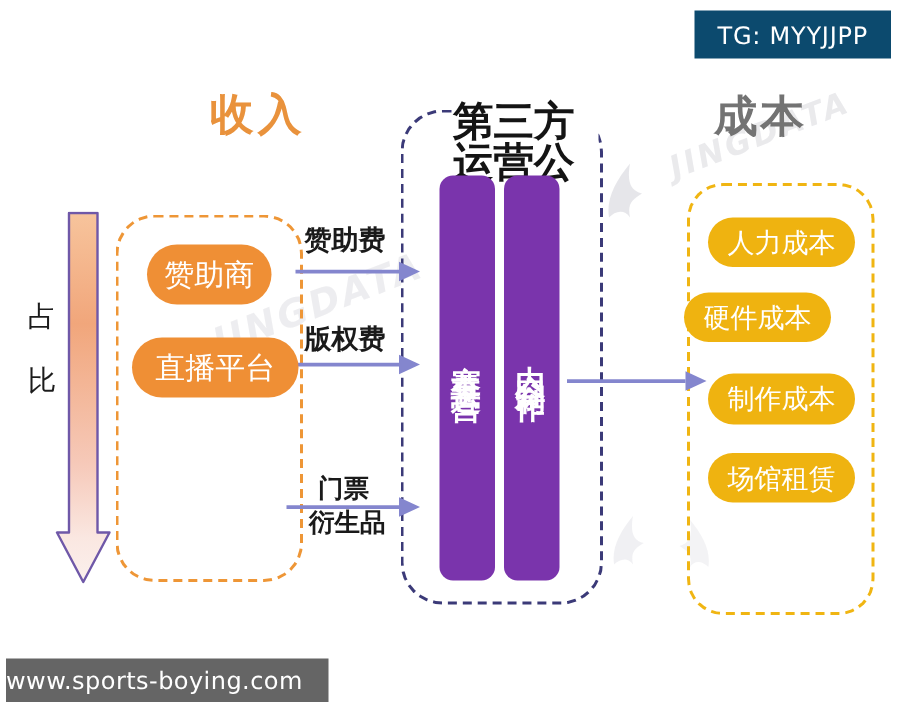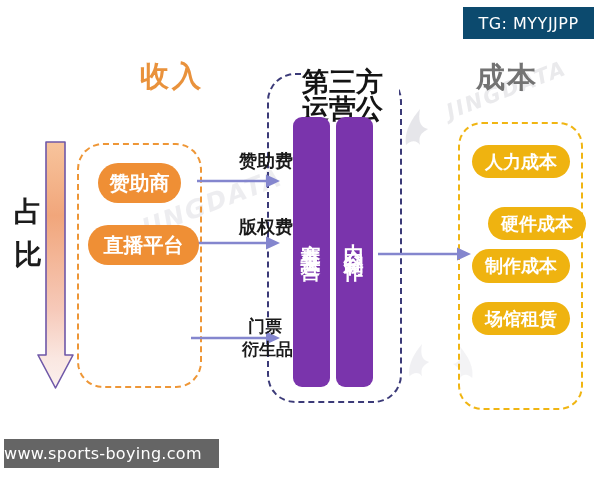--- a/index.html
+++ b/index.html
@@ -21,57 +21,57 @@
   
   .sec-title{position:absolute;font-weight:800;font-size:29px;line-height:30px;}
   .title-income{left:96px;top:61px;color:#E9923C;letter-spacing:3px;margin-left:44px;}
   .title-cost{left:476px;top:62px;color:#737373;letter-spacing:2px;}
   .mid-title{
     position:absolute;left:286px;top:67px;width:97px;font-size:27px;line-height:27px;
     font-weight:700;color:#141414;background:#fff;word-break:break-all;padding:1px 0;margin-left:16px;
   }
   
   .zhanbi{
-    position:absolute;left:13px;top:190px;width:30px;font-size:28px;font-weight:700;
+    position:absolute;left:13px;top:190px;width:30px;font-size:19px;font-weight:400;
     color:#1c1c1c;line-height:43px;word-break:break-all;text-align:center;
   }
   .down-arrow{position:absolute;left:35px;top:141px;}
   
   .group-box{position:absolute;box-sizing:border-box;background:transparent;}
   .left-box{left:77px;top:143px;width:125px;height:245px;border:2.5px dashed #EE9636;border-radius:26px;}
   .mid-box{left:267px;top:73px;width:135px;height:330px;border:2.5px dashed #3B3A78;border-radius:28px;}
   .right-box{left:458px;top:122px;width:125px;height:288px;border:2.5px dashed #F0B512;border-radius:24px;}
   
   .pill{
     position:absolute;display:flex;align-items:center;justify-content:center;
-    color:#fff;font-weight:700;box-sizing:border-box;
+    color:#fff;font-weight:400;box-sizing:border-box;
   }
   .pill-orange{background:#EF8F35;font-size:20px;}
   .pill-yellow{background:#EFB310;font-size:18px;}
   .p-sponsor{left:98px;top:163px;width:83px;height:40px;border-radius:20px;}
   .p-stream{left:88px;top:225px;width:111px;height:40px;border-radius:20px;}
   .p-user{left:97px;top:312px;width:88px;height:42px;border-radius:21px;}
   .r1{left:472px;top:145px;width:98px;height:33px;border-radius:17px;}
-  .r2{left:488px;top:195px;width:98px;height:33px;border-radius:17px;margin-top:12px;}
+  .r2{left:456px;top:195px;width:98px;height:33px;border-radius:17px;}
   .r3{left:472px;top:249px;width:98px;height:34px;border-radius:17px;}
   .r4{left:472px;top:302px;width:98px;height:33px;border-radius:17px;}
   .r5{left:480px;top:352px;width:82px;height:33px;border-radius:17px;}
   
   .col-bar{
     position:absolute;top:117px;width:37px;height:270px;background:#7A34AC;border-radius:9px;
     display:flex;align-items:center;justify-content:center;
   }
   .col-bar span{
     writing-mode:vertical-rl;text-orientation:upright;color:#fff;font-weight:700;
     font-size:20px;letter-spacing:6px;margin-bottom:24px;
   }
   .col-1{left:293px;}
   .col-2{left:336px;}
   
-  .flow-label{position:absolute;color:#1a1a1a;font-weight:700;font-size:18px;line-height:20px;margin-left:36px;}
+  .flow-label{position:absolute;color:#1a1a1a;font-weight:700;font-size:18px;line-height:20px;}
   .fl-1{left:203px;top:151px;}
   .fl-2{left:203px;top:217px;}
   .fl-3a{left:212px;top:316px;font-size:17px;}
   .fl-3b{left:206px;top:339px;font-size:17px;}
   
   .arrow-layer{position:absolute;left:0;top:0;}
   
   .wm-text{
     position:absolute;color:#D9D9DE;font-weight:700;font-style:italic;opacity:.55;
     transform:rotate(-21deg);letter-spacing:2px;pointer-events:none;

